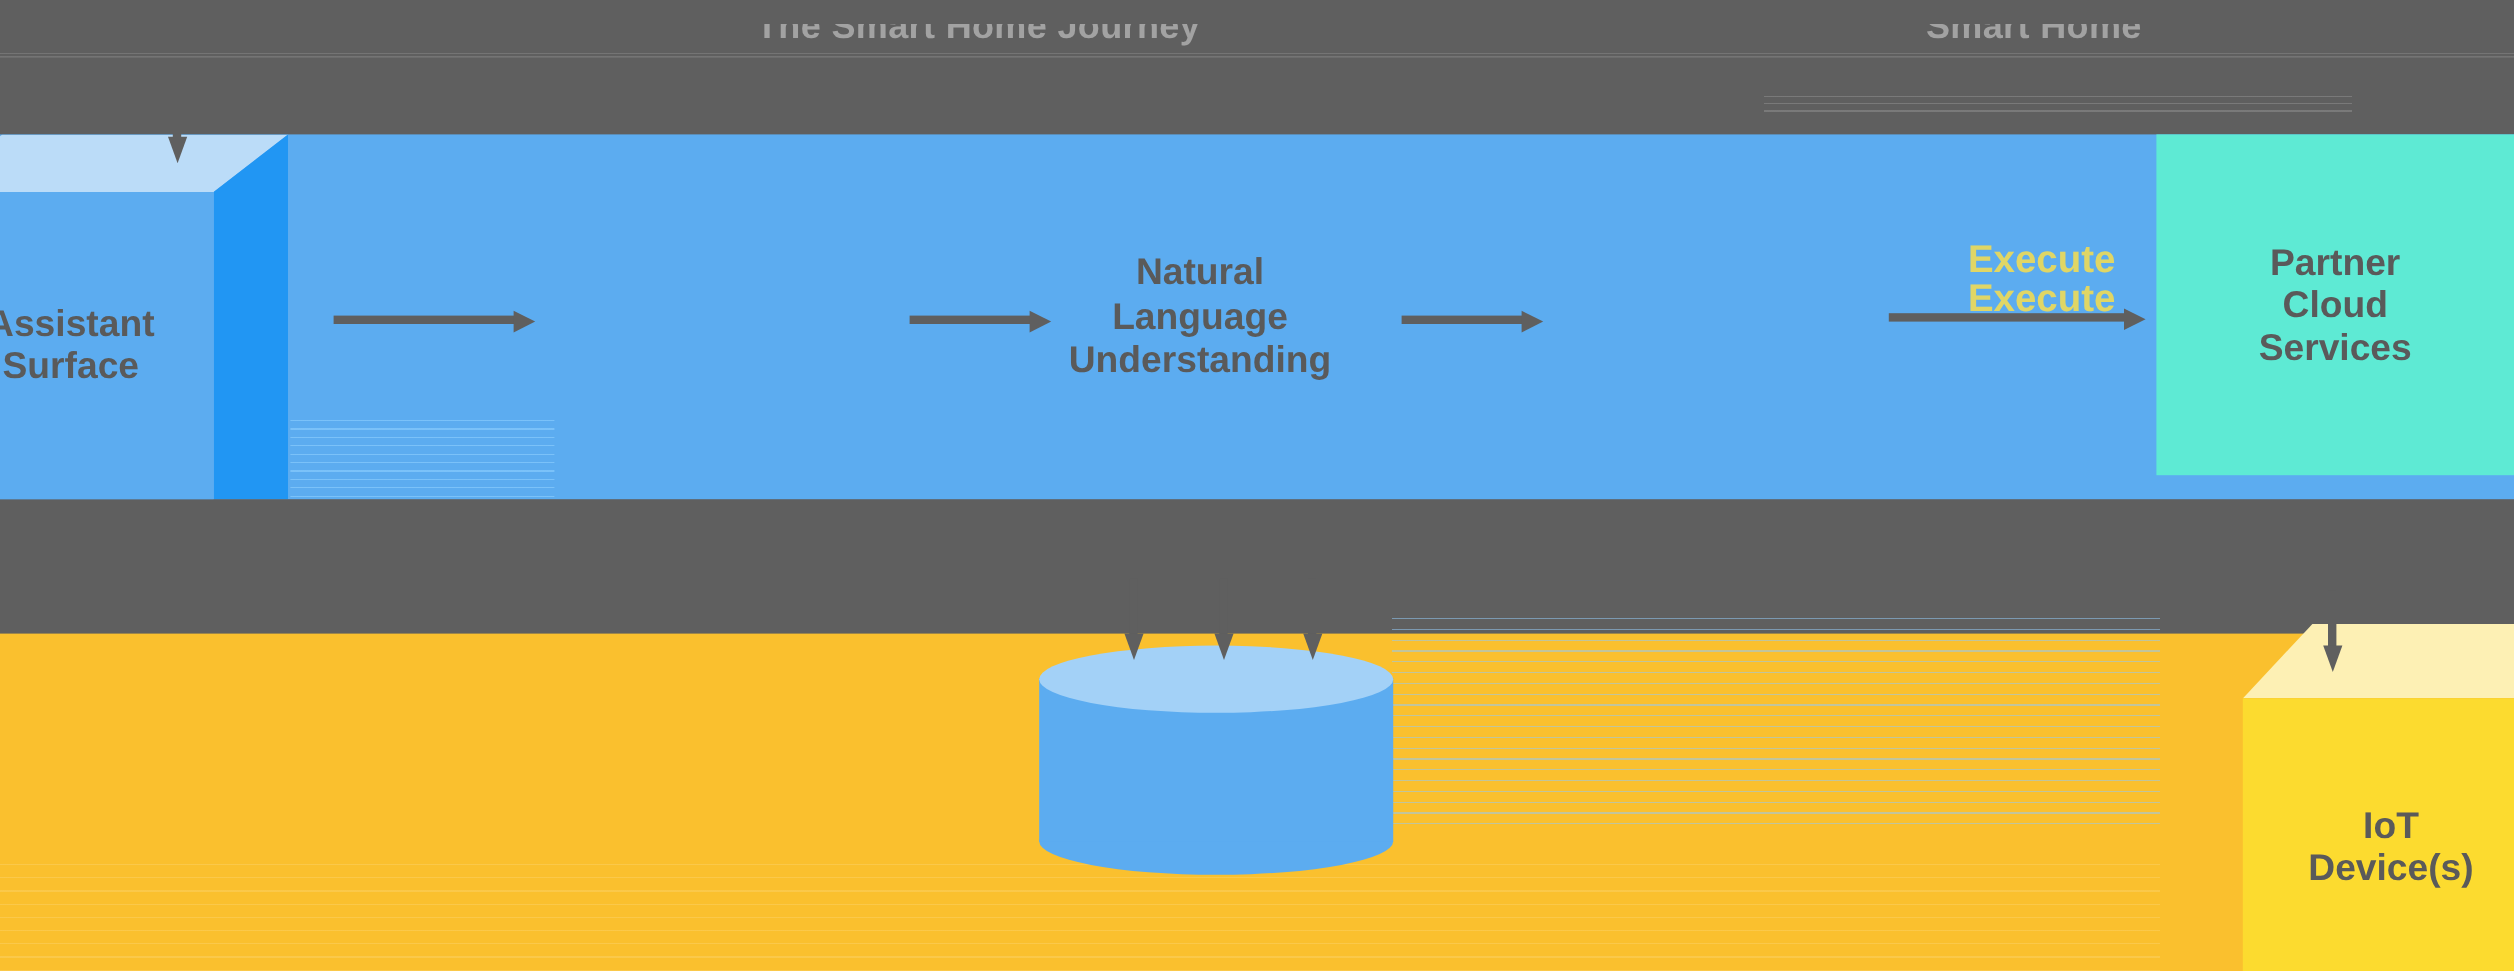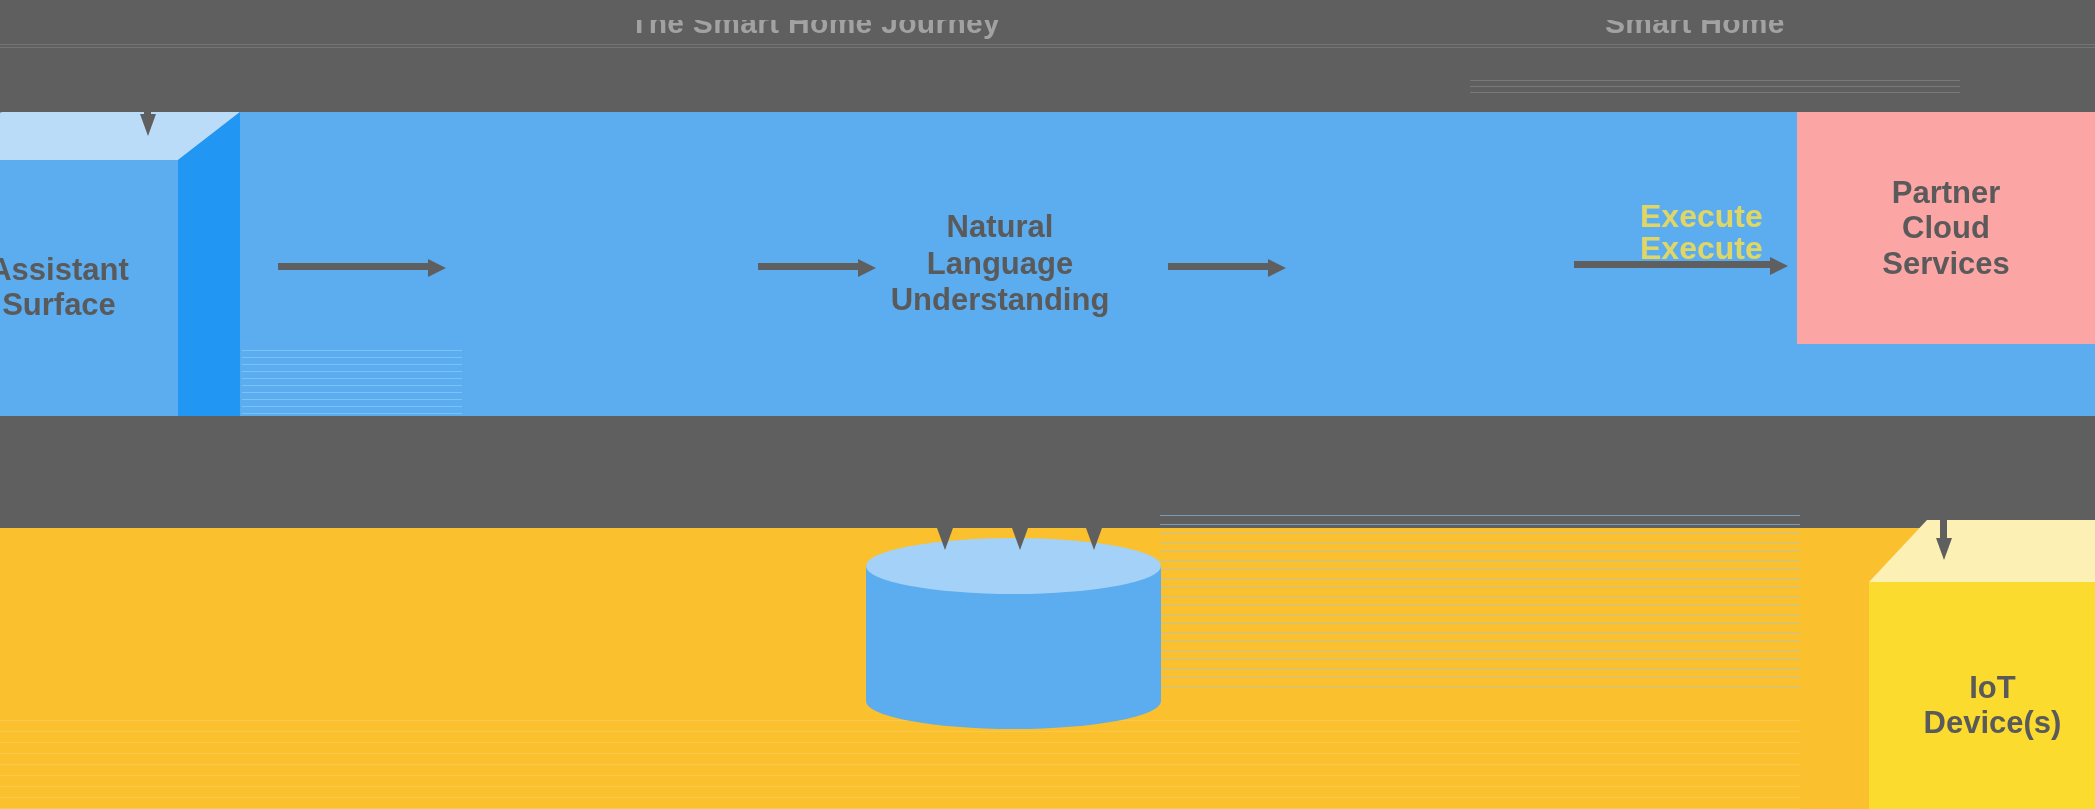--- a/index.html
+++ b/index.html
@@ -77,22 +77,22 @@
     left:0;top:62px;width:247px;height:247px;background:#fcdb2f;
   }
   #iot-devices .face-side{
     left:247px;top:0;width:58px;height:309px;background:#f5b62b;
     clip-path:polygon(58px 0,58px 309px,0 309px,0 62px);
   }
   #iot-devices .lbl{left:0;top:62px;width:247px;height:247px;}
 
   
   #partner-cloud{
-    position:absolute;left:1797px;top:92px;width:298px;height:232px;
-    background:#fca5a5;
+    position:absolute;left:1797px;top:92px;width:298px;height:284px;
+    background:#5eead4;
     display:flex;align-items:center;justify-content:center;
   }
   #partner-cloud .lbl2{
     color:#5a5a5a;font-size:31px;font-weight:700;line-height:1.14;
     text-align:center;white-space:pre-line;
   }
 
   
   .stage-lbl{
     position:absolute;

